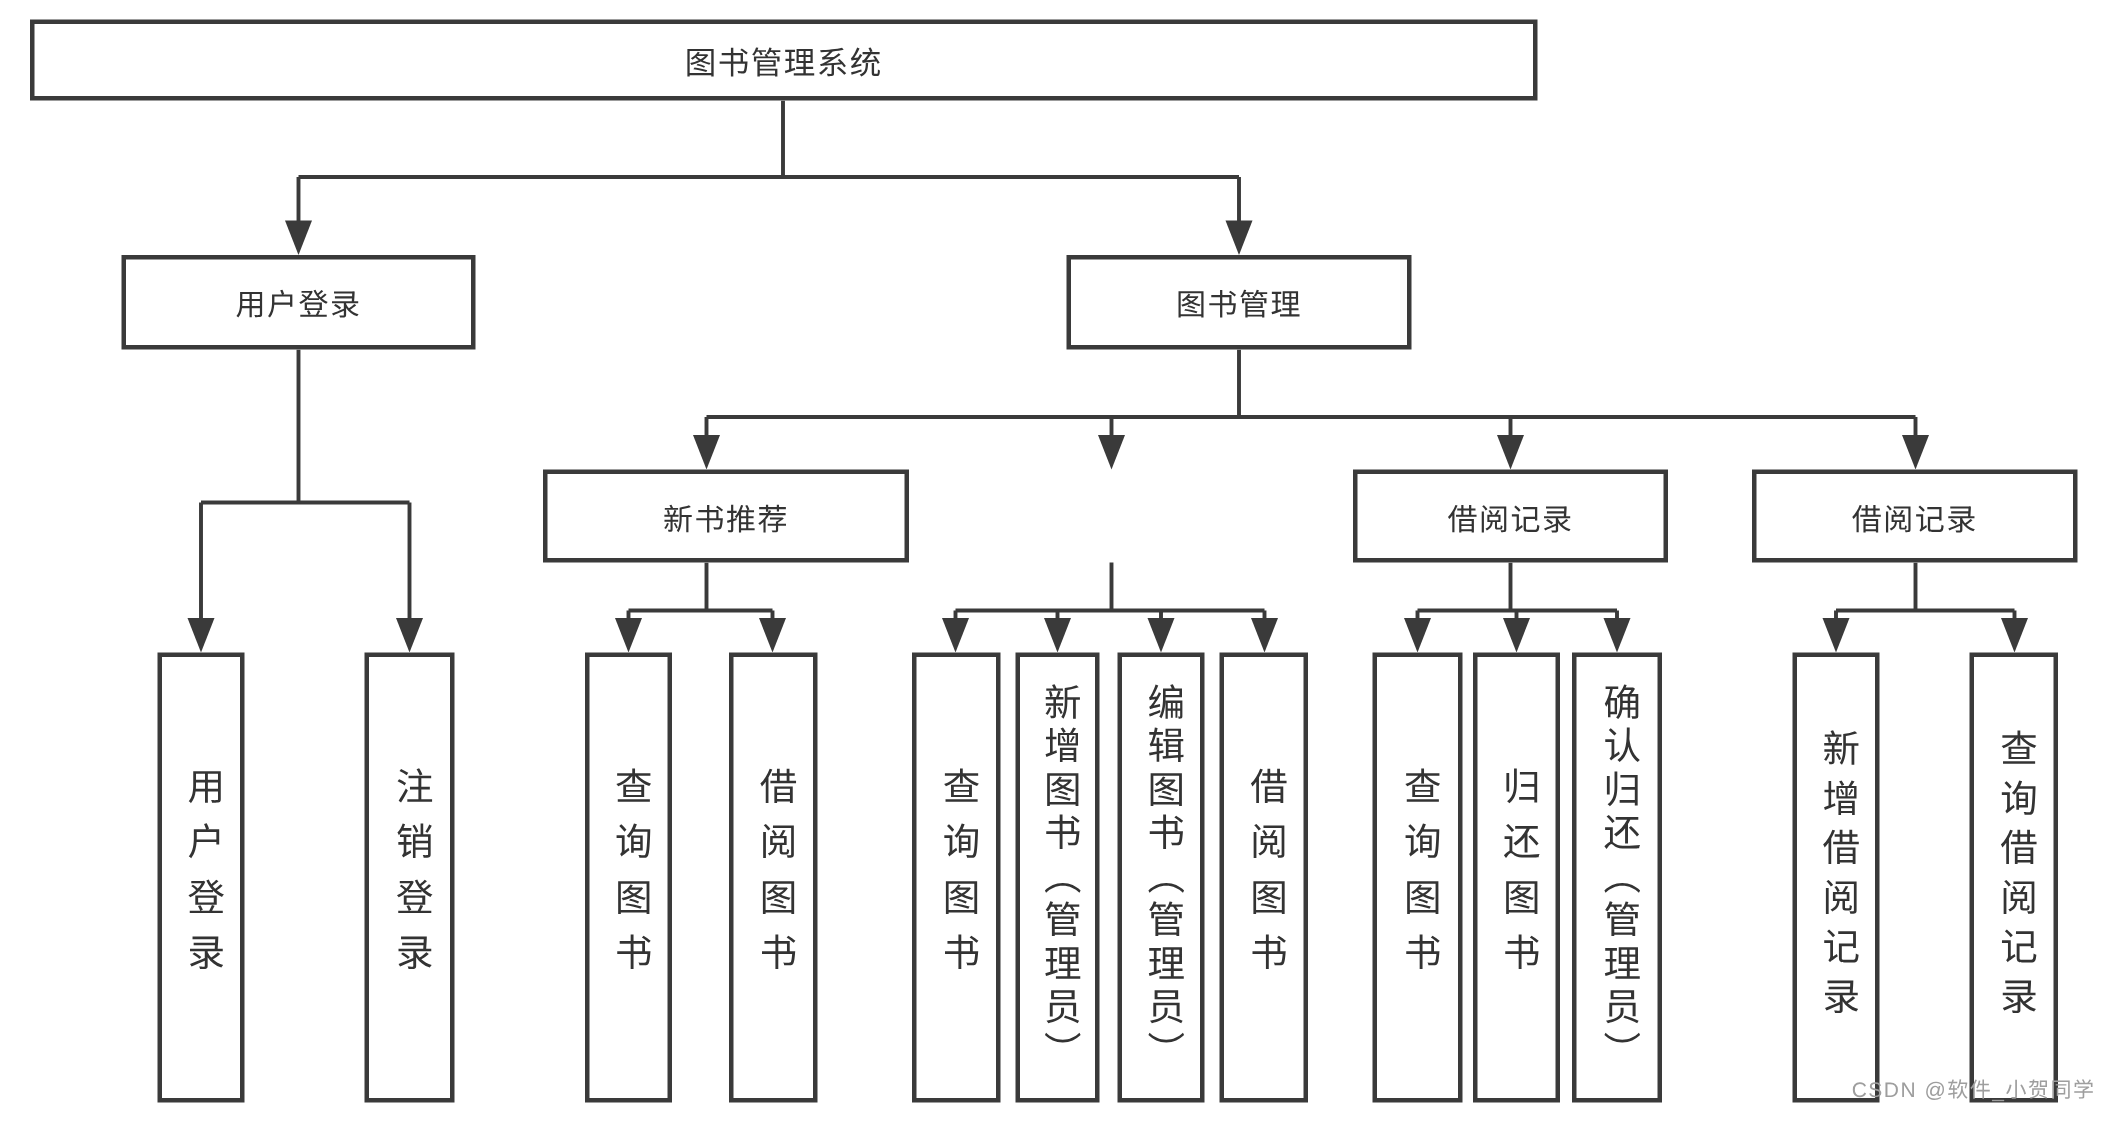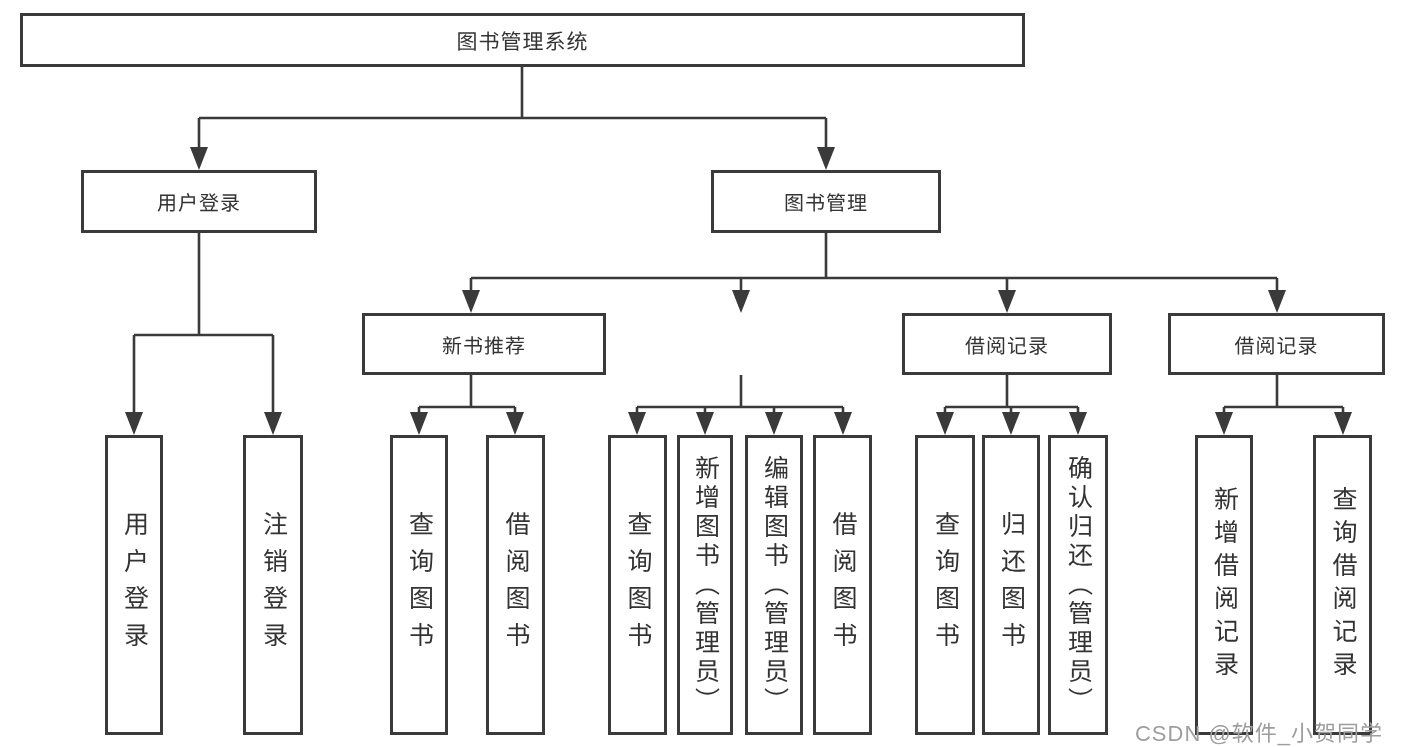--- a/index.html
+++ b/index.html
@@ -32,22 +32,22 @@
     writing-mode:vertical-rl;
     font-size:25px;
     line-height:1;
     white-space:nowrap;
   }
   .sp-4 span{letter-spacing:12px;}
   .sp-6 span{letter-spacing:8px;}
   .sp-9 span{letter-spacing:4px;}
   .watermark{
     position:absolute;
-    right:22px;top:715px;
-    font-size:22px;
+    right:8px;top:715px;
+    font-size:14px;
     color:var(--watermark);
     letter-spacing:1px;
     white-space:nowrap;
   }
 </style>
 </head>
 <body>
 
 <div class="stage">
 

